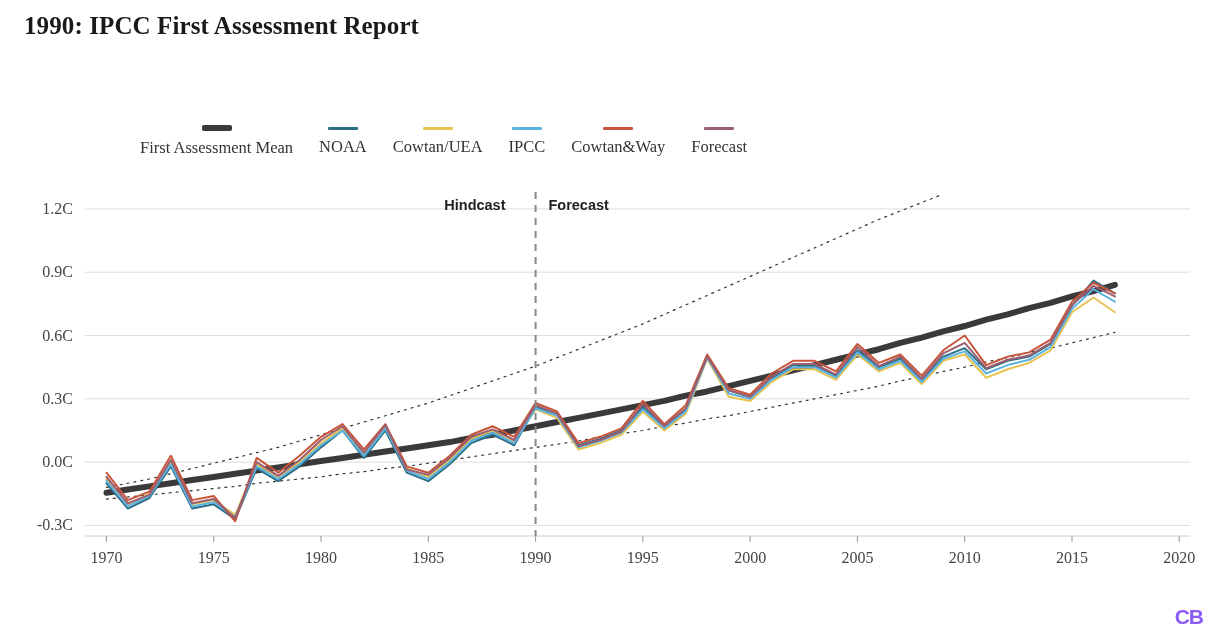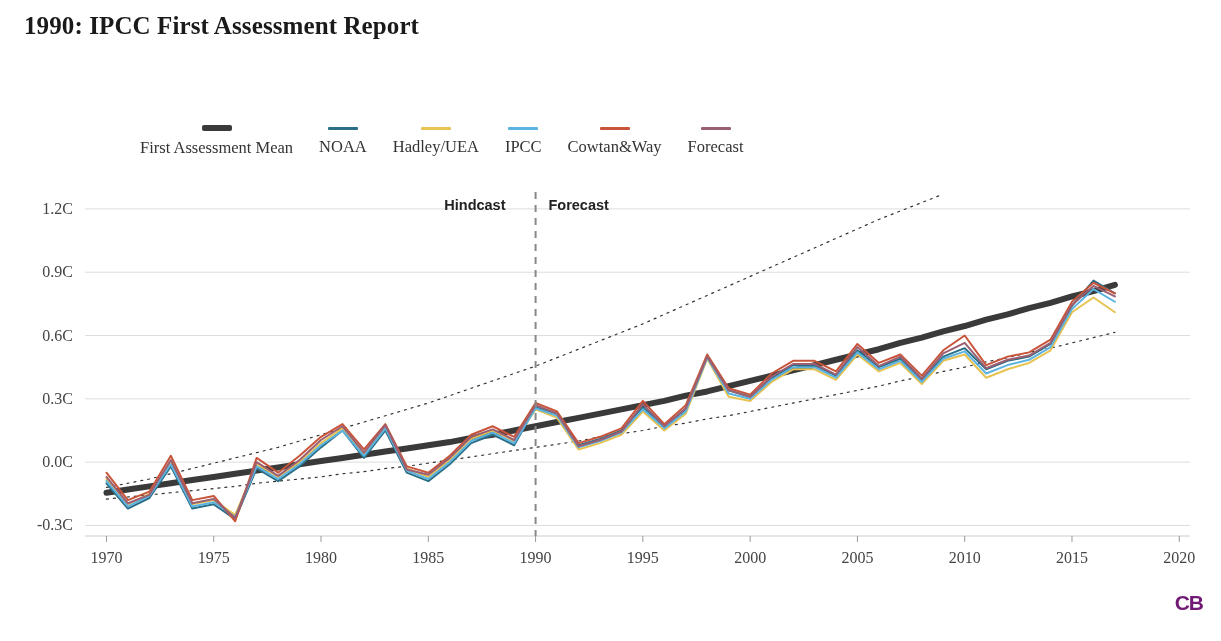--- a/index.html
+++ b/index.html
@@ -72,25 +72,25 @@
   }
   .annot-label {
     font-family: "Liberation Sans", sans-serif;
     font-size: 14.5px;
     font-weight: bold;
     fill: #222222;
   }
   #cb-logo {
     position: absolute;
     right: 18px;
-    bottom: 26px;
+    bottom: 12px;
     font-family: "Liberation Sans", sans-serif;
     font-size: 21px;
     font-weight: bold;
-    color: #701a75;
+    color: #8b5cf6;
     letter-spacing: -1px;
     margin-left: 36px;
   }
 </style>
 </head>
 <body>
 
 <div id="chart-root">
 
   <div id="chart-title">1990: IPCC First Assessment Report</div>
@@ -99,21 +99,21 @@
       <div class="legend-item">
         <span class="legend-swatch thick" style="background: rgb(58, 58, 58);"></span>
         <span class="legend-label">First Assessment Mean</span>
       </div>
       <div class="legend-item">
         <span class="legend-swatch" style="background: rgb(43, 110, 134);"></span>
         <span class="legend-label">NOAA</span>
       </div>
       <div class="legend-item">
         <span class="legend-swatch" style="background: rgb(232, 195, 81);"></span>
-        <span class="legend-label">Hadley/UEA</span>
+        <span class="legend-label">Cowtan/UEA</span>
       </div>
       <div class="legend-item">
         <span class="legend-swatch" style="background: rgb(91, 179, 224);"></span>
         <span class="legend-label">IPCC</span>
       </div>
       <div class="legend-item">
         <span class="legend-swatch" style="background: rgb(200, 85, 58);"></span>
         <span class="legend-label">Cowtan&amp;Way</span>
       </div>
       <div class="legend-item">

